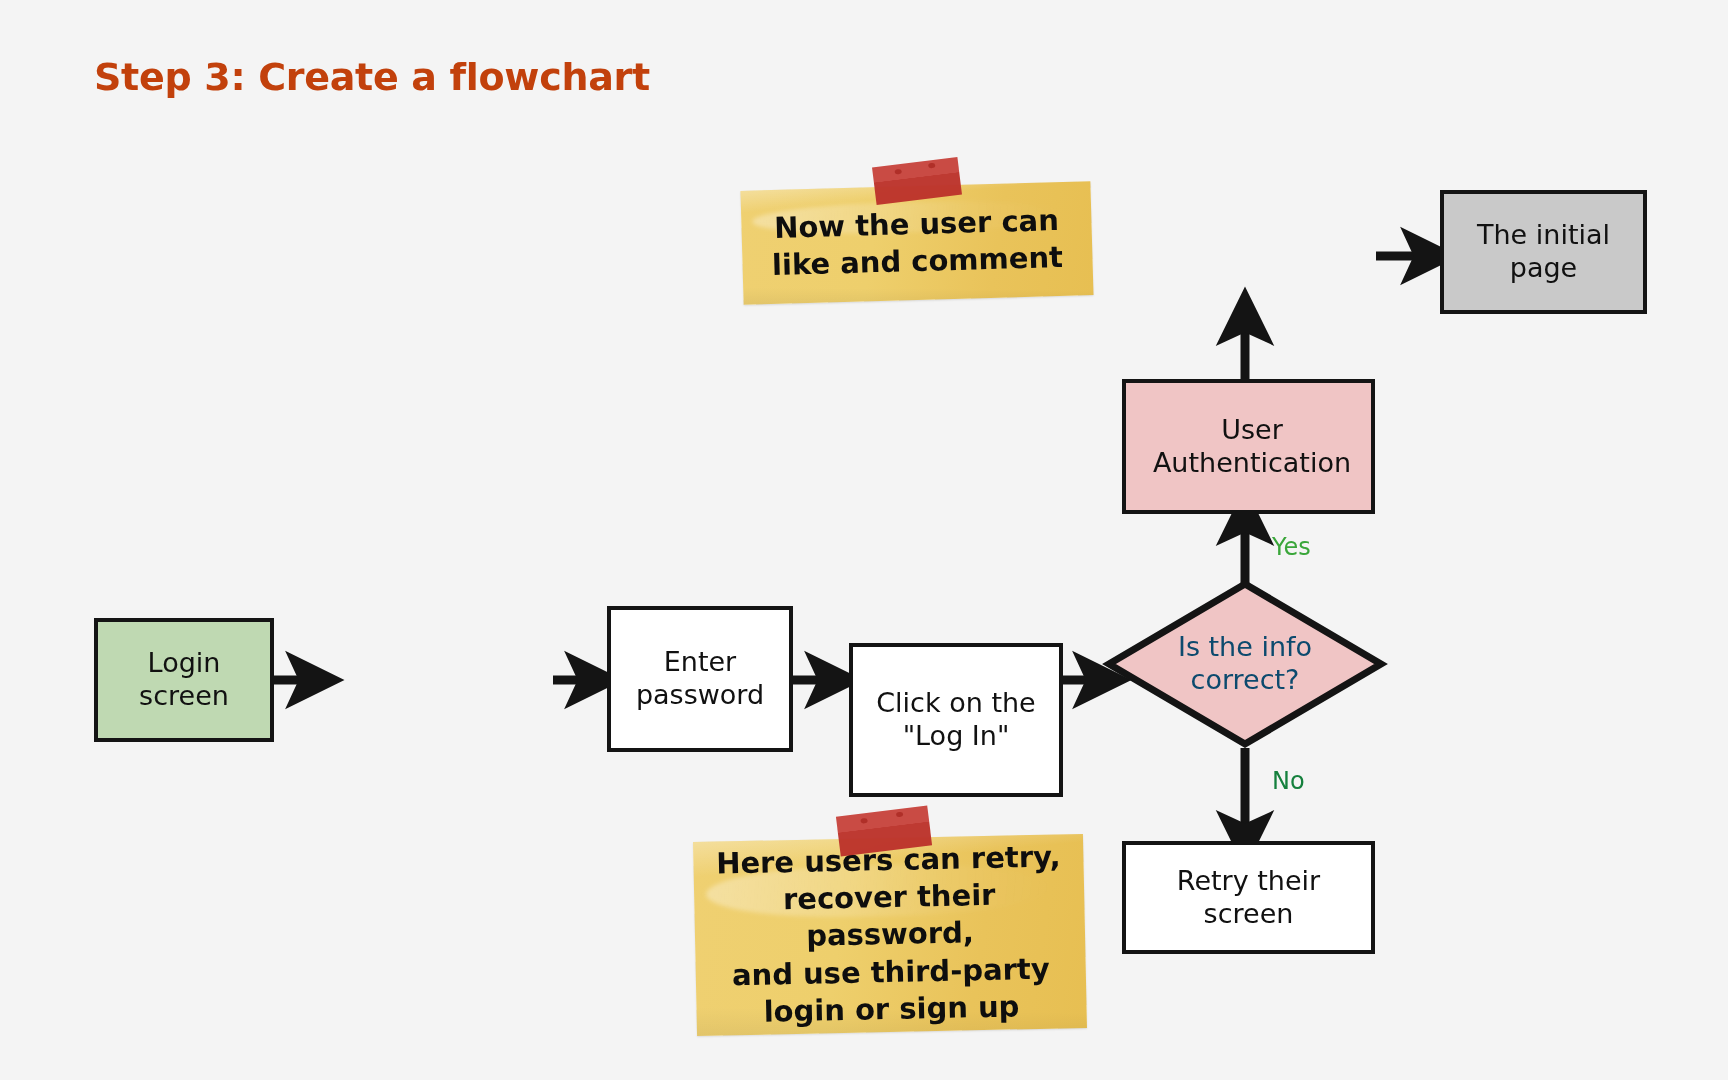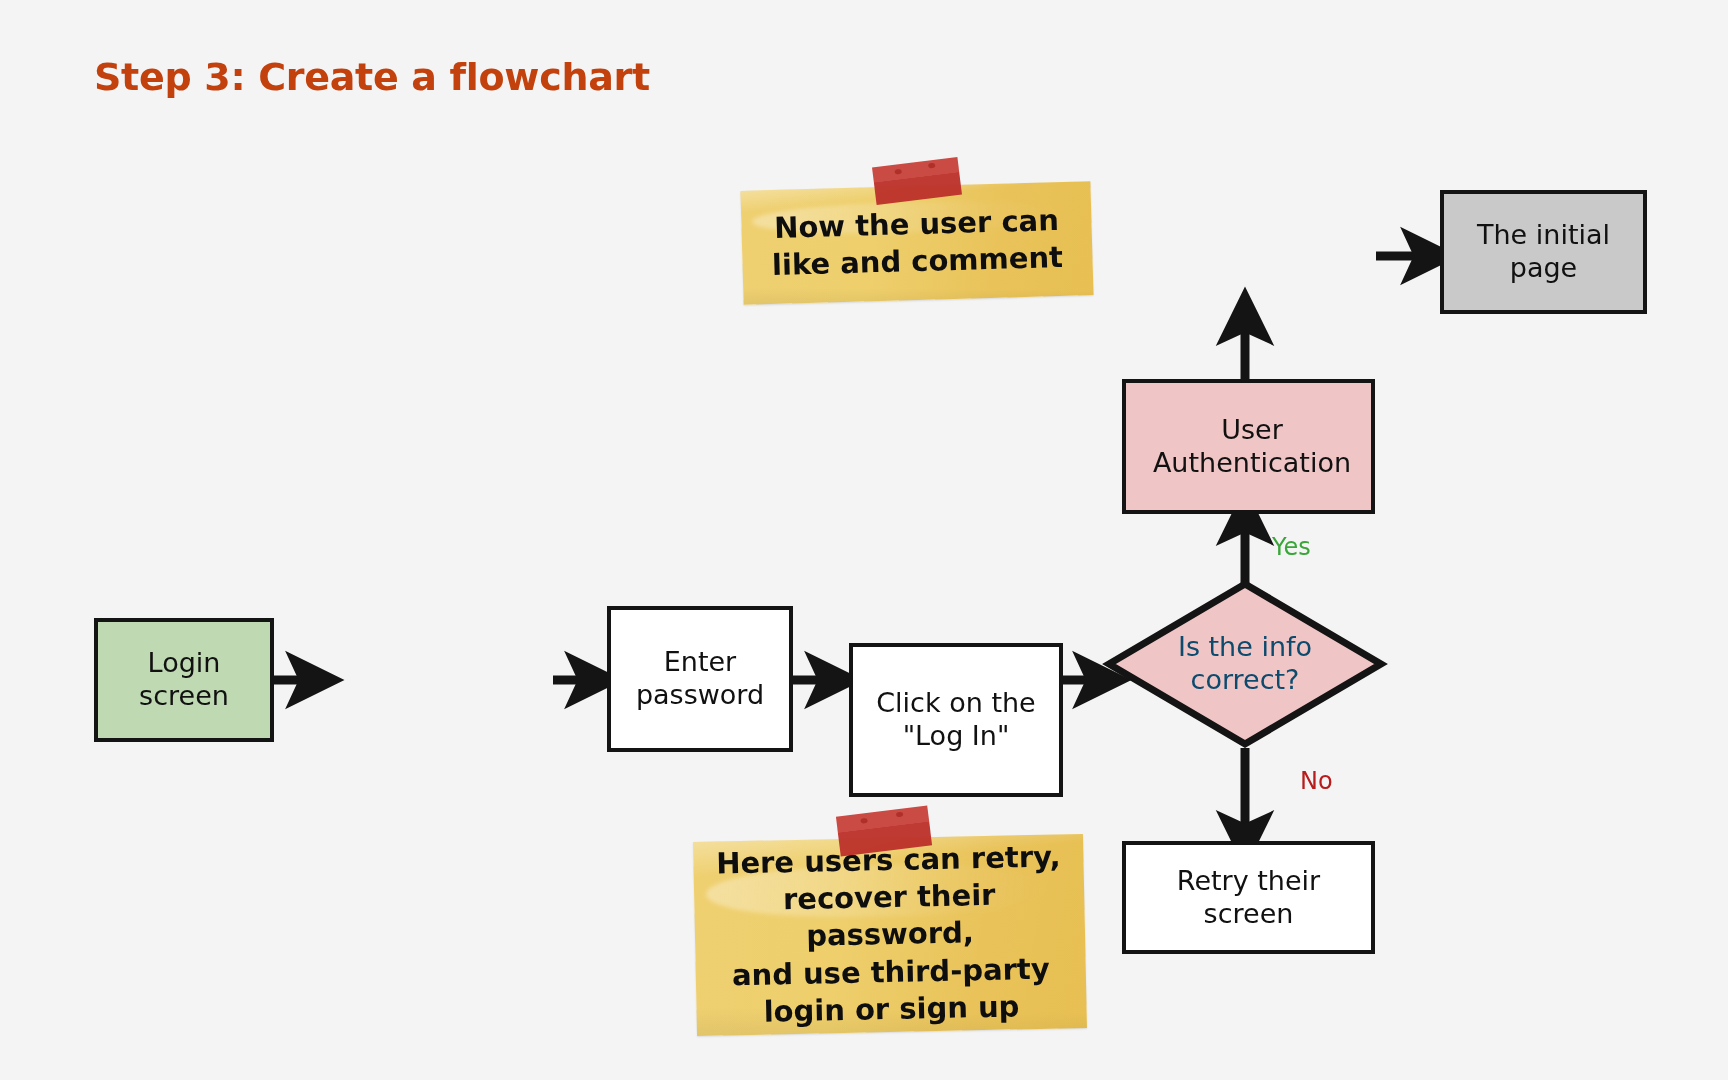--- a/index.html
+++ b/index.html
@@ -216,21 +216,21 @@
 
 
   <div class="node gray" style="left:1440px; top:190px; width:207px; height:124px;">The initial
 page</div>
 
   <div class="node white" style="left:1122px; top:841px; width:253px; height:113px;">Retry their
 screen</div>
 
   <div class="branch-label" style="left:1272px; top:533px; color:#3aa63a;">Yes</div>
 
-  <div class="branch-label" style="left:1300px; top:767px; color:#b91c1c;">No</div>
+  <div class="branch-label" style="left:1272px; top:767px; color:#15803d;">No</div>
 
   <div class="sticky" style="left:742px; top:186px; width:350px; height:114px; transform: rotate(-1.6deg);">
     <div class="paper"></div>
     <div class="sheen"></div>
     <div class="note-text">Now the user can
 like and comment</div>
   </div>
   <div class="tape" style="left:874px; top:162px; width:86px; height:38px; transform: rotate(-7deg);">
     <div class="tape-dot" style="left:22px; top:5px;"></div>
     <div class="tape-dot" style="left:56px; top:3px;"></div>

